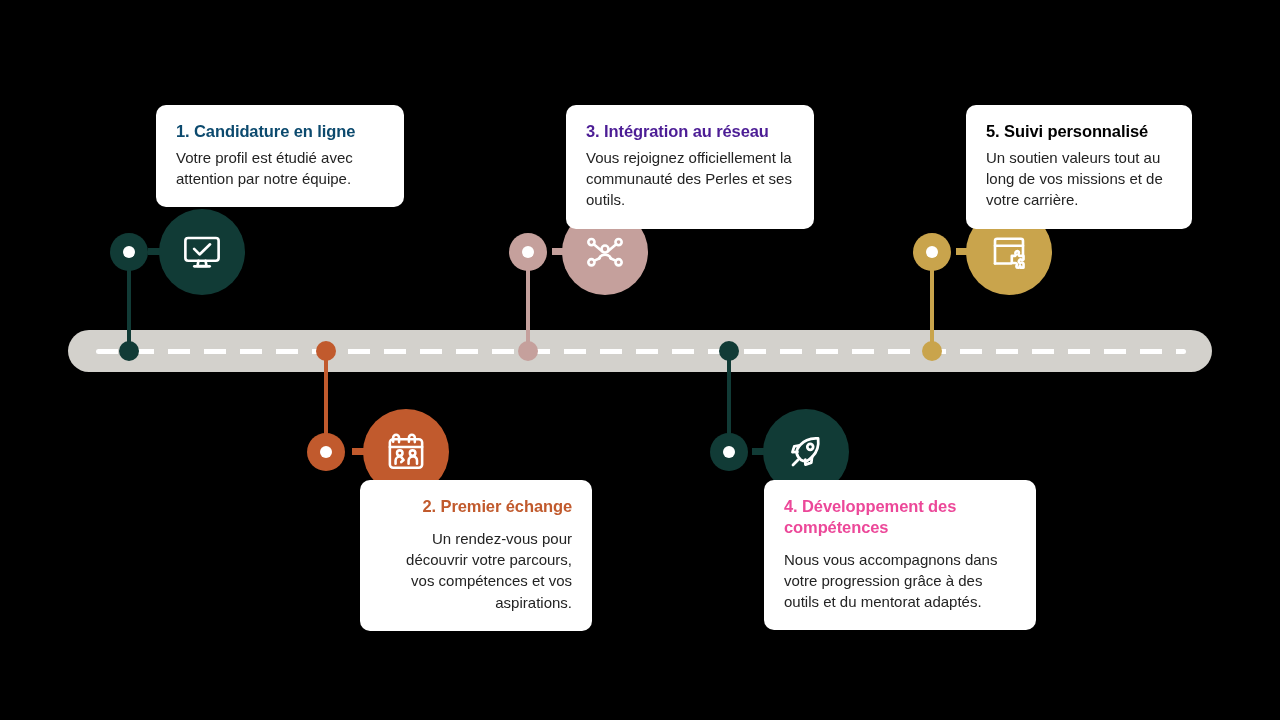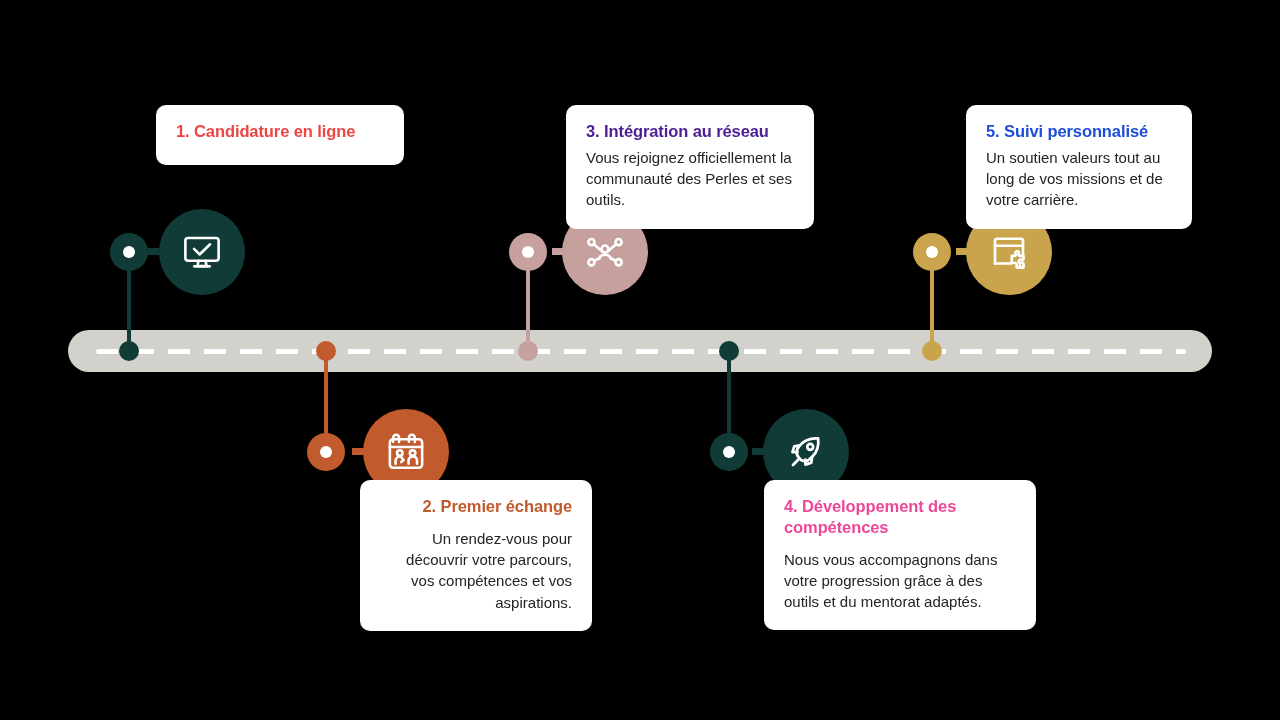--- a/index.html
+++ b/index.html
@@ -143,21 +143,22 @@
       <div class="arc"></div>
       <svg width="42" height="42" viewBox="0 0 24 24" fill="none" stroke="#ffffff" stroke-width="1.5" stroke-linecap="round" stroke-linejoin="round">
         <rect x="2.5" y="4" width="19" height="13" rx="1.6"></rect>
         <path d="M7.5 10.2 L10.6 13.4 L16.6 7.6"></path>
         <path d="M10 17 L9.4 20 L14.6 20 L14 17"></path>
         <path d="M7.6 20.2 L16.4 20.2"></path>
       </svg>
     </div>
   </div>
   <div class="card" style="left:156px; top:105px; width:248px;">
-    <div class="card-title" style="color:#ef4444;">1. Candidature en ligne</div>
+    <div class="card-title" style="color:#0c4a6e;">1. Candidature en ligne</div>
+    <div class="card-desc">Votre profil est étudié avec attention par notre équipe.</div>
   </div>
 
   <div class="node">
     <div class="stem" style="left:324px; top:350px; height:100px; background:#c15a2d;"></div>
     <div class="rail-dot" style="left:316px; top:341px; background:#c15a2d;"></div>
     <div class="connector" style="left:352px; top:448px; width:24px; background:#c15a2d;"></div>
     <div class="small-circle" style="left:307px; top:433px; background:#c15a2d;">
       <div class="inner-dot"></div>
     </div>
     <div class="big-circle" style="left:363px; top:409px; background:#c15a2d;">
@@ -241,17 +242,17 @@
       <div class="arc"></div>
       <svg width="42" height="42" viewBox="0 0 24 24" fill="none" stroke="#ffffff" stroke-width="1.5" stroke-linecap="round" stroke-linejoin="round">
         <path d="M4 18.6 V5.6 a1.2 1.2 0 0 1 1.2-1.2 H18.8 A1.2 1.2 0 0 1 20 5.6 V13.4"></path>
         <path d="M4 8.4 L20 8.4"></path>
         <path d="M4 18.6 H13.2"></path>
         <path d="M13.6 14.2 h2.0 a0.9 0.9 0 0 0 0.1-1.3 a1.1 1.1 0 0 1 1.8-1.1 a1.1 1.1 0 0 1 0 1.1 a0.9 0.9 0 0 0 0.9 1.3 h1.9 v2.0 a0.9 0.9 0 0 1-1.3 0.1 a1.1 1.1 0 0 0-1.1 1.8 a1.1 1.1 0 0 0 1.1 0 a0.9 0.9 0 0 1 1.3 0.9 v1.9 h-2.0 a0.9 0.9 0 0 0-0.1-1.3 a1.1 1.1 0 0 1-1.8 1.1 a1.1 1.1 0 0 1 0-1.1 a0.9 0.9 0 0 0-0.9-1.3 h-1.9 Z"></path>
       </svg>
     </div>
   </div>
   <div class="card" style="left:966px; top:105px; width:226px;">
-    <div class="card-title" style="color:#1d4ed8;">5. Suivi personnalisé</div>
+    <div class="card-title" style="color:#000000;">5. Suivi personnalisé</div>
     <div class="card-desc">Un soutien valeurs tout au long de vos missions et de votre carrière.</div>
   </div>
 
 </div>
 
 </body></html>

